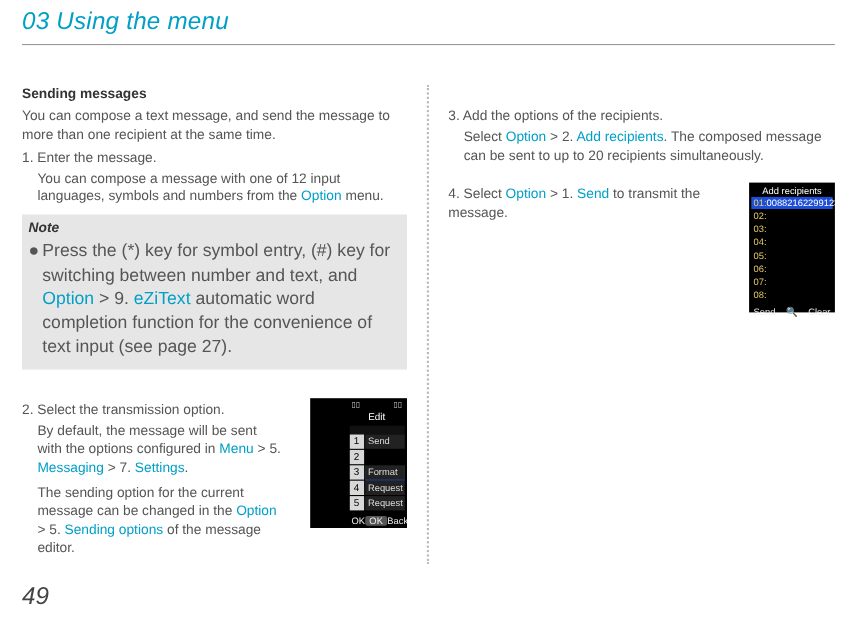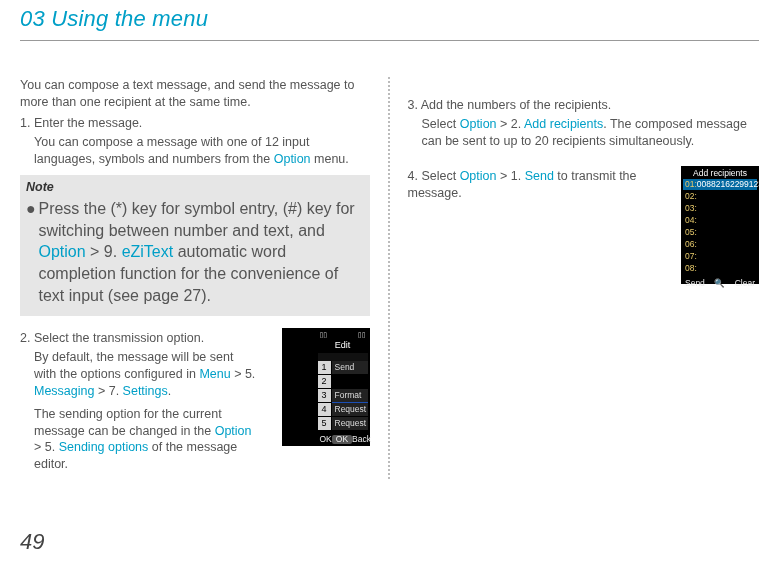--- a/index.html
+++ b/index.html
@@ -64,21 +64,21 @@
     color: #555;
   }
   .step-body {
     margin: 2px 0 6px 14px;
   }
   .accent {
     color: #009fc7;
   }
   .note-box {
     background: #e6e6e6;
-    margin: 8px 0 12px 0;
+    margin: 8px 0 26px 0;
   }
   .note-title {
     font-style: italic;
     font-weight: bold;
     padding: 4px 6px 0 6px;
     color: #333;
   }
   .note-body {
     padding: 2px 6px 10px 6px;
     font-size: 16px;
@@ -193,21 +193,21 @@
     color: #e6c96b;
     padding-left: 2px;
     line-height: 11px;
   }
   .psb-val {
     flex: 1;
     color: #fff;
     line-height: 11px;
   }
   .psb-row.sel {
-    background: #0369a1;
+    background: #1d4ed8;
   }
 
   .page-num {
     position: absolute;
     left: 20px;
     bottom: 14px;
     font-size: 22px;
     font-style: italic;
     font-weight: normal;
     color: #444;
@@ -216,20 +216,21 @@
 </head>
 <body>
 
 <div class="page">
   <div class="chapter-title">03 Using the menu</div>
   <div class="rule-top"></div>
 
   <div class="columns">
 
     <div class="col col-left">
+      <div class="section-heading">Sending messages</div>
       <div class="para">You can compose a text message, and send the message to more than one recipient at the same time.</div>
 
       <div class="step">
         <span class="num">1.</span>
         <span>Enter the message.</span>
       </div>
       <div class="step-body">
         <span>You can compose a message with one of 12 input languages, symbols and numbers from the </span><span class="accent">Option</span><span> menu.</span>
       </div>
 
@@ -293,21 +294,21 @@
         </div>
       </div>
     </div>
 
     <div class="col col-right">
 
       <div style="height:18px"></div>
 
       <div class="step">
         <span class="num">3.</span>
-        <span>Add the numbers of the recipients.</span>
+        <span>Add the options of the recipients.</span>
       </div>
       <div class="step-body">
         <span>Select </span><span class="accent">Option</span><span> &gt; 2. </span><span class="accent">Add recipients</span><span>. The composed message can be sent to up to 20 recipients simultaneously.</span>
       </div>
 
       <div style="height:10px"></div>
 
       <div class="step-flex">
         <div class="text-col">
           <div class="step">

